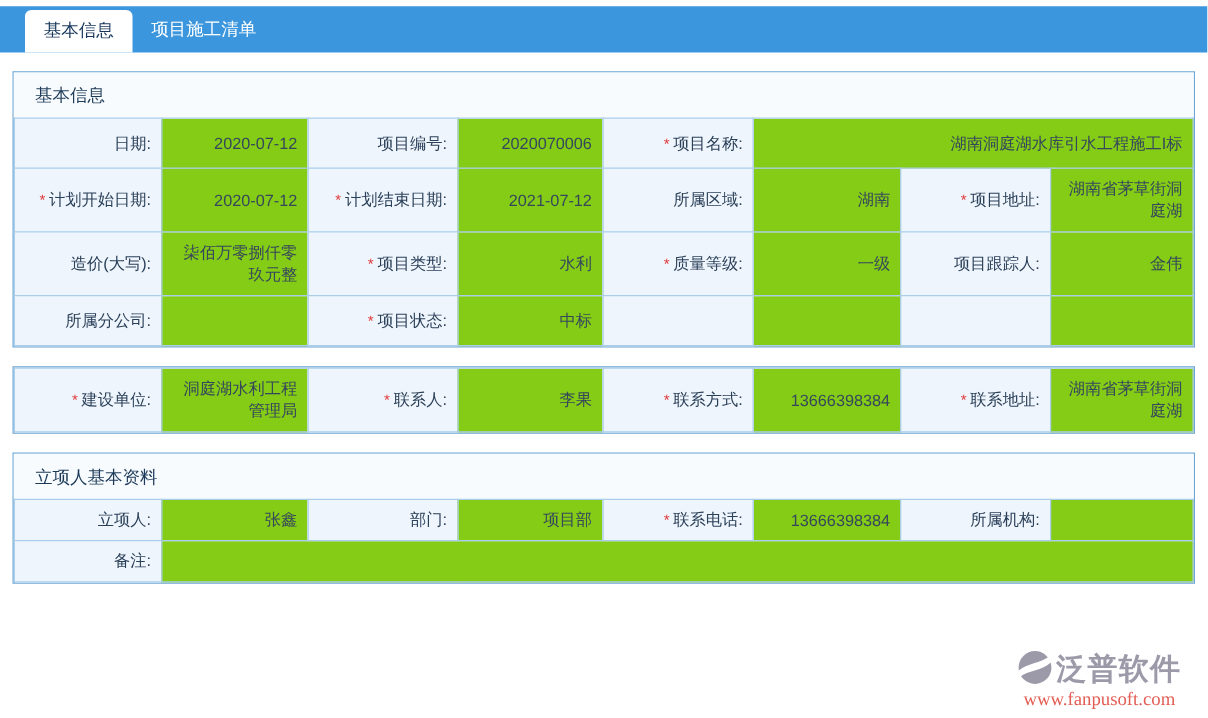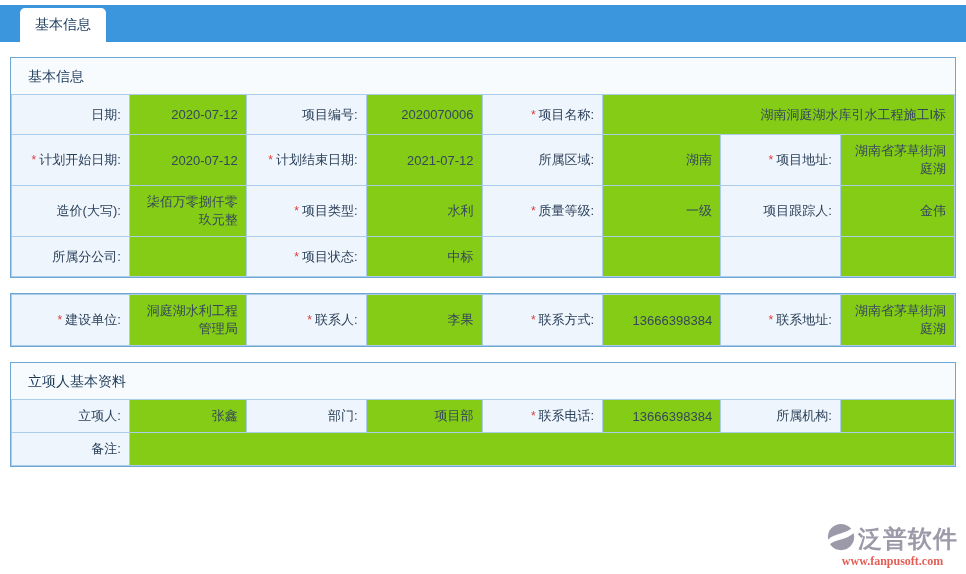--- a/index.html
+++ b/index.html
@@ -33,37 +33,38 @@
     width:100%; border-collapse:collapse; table-layout:fixed; font-size:13px;
   }
   td { border:1px solid #a9cdeb; padding:7px 8px; vertical-align:middle; word-break:break-all; }
   td.lbl { background:#eef5fc; text-align:right; color:#2a3f58; }
   td.val { background:#84cc16; text-align:right; color:#36475c; padding-left:10px; }
   .req { color:#e03b3b; margin-right:3px; font-size:12px; }
   .s1 td { height:40px; }
   .s2 td { height:50px; }
   .s3 td { height:33px; }
   
-  .watermark { position:absolute; right:8px; bottom:5px; z-index:5; opacity:0.95; }
+  .watermark { position:absolute; right:21px; bottom:5px; z-index:5; opacity:0.95; }
   .wm-top { display:flex; align-items:center; justify-content:flex-end; }
   .wm-name {
     font-size:24px; font-weight:bold; color:#9795a5; letter-spacing:1px;
     line-height:1.1; margin-left:3px; white-space:nowrap;
   }
   .wm-url {
     font-family:"Liberation Serif","DejaVu Serif",serif;
-    font-size:12px; font-weight:bold; color:#e1564c;
+    font-size:15px; font-weight:normal; color:#e1564c;
     text-align:center; margin-top:-1px; white-space:nowrap;
   }
 </style>
 </head>
 <body>
 
 <div class="tabbar">
   <div class="tab active">基本信息</div>
+  <div class="tab">项目施工清单</div>
 </div>
 
 <div class="content">
 
   <div class="section s1">
     <div class="sec-title">基本信息</div>
     <table>
       <colgroup>
         <col style="width:12.5%">
           <col style="width:12.4%">

